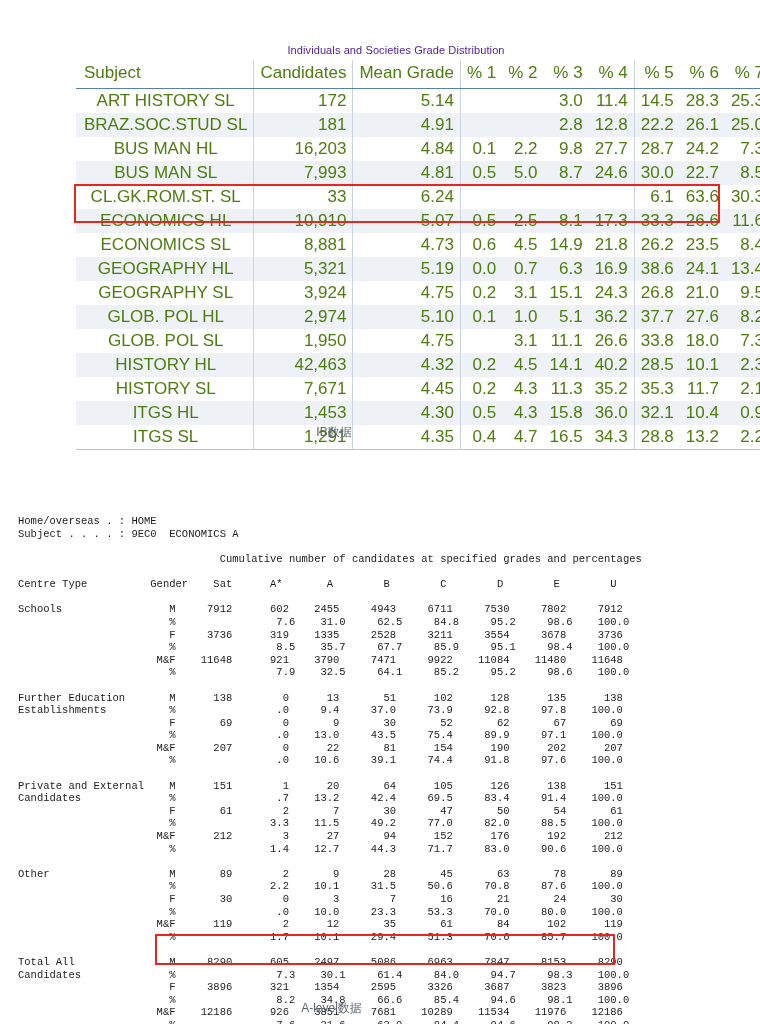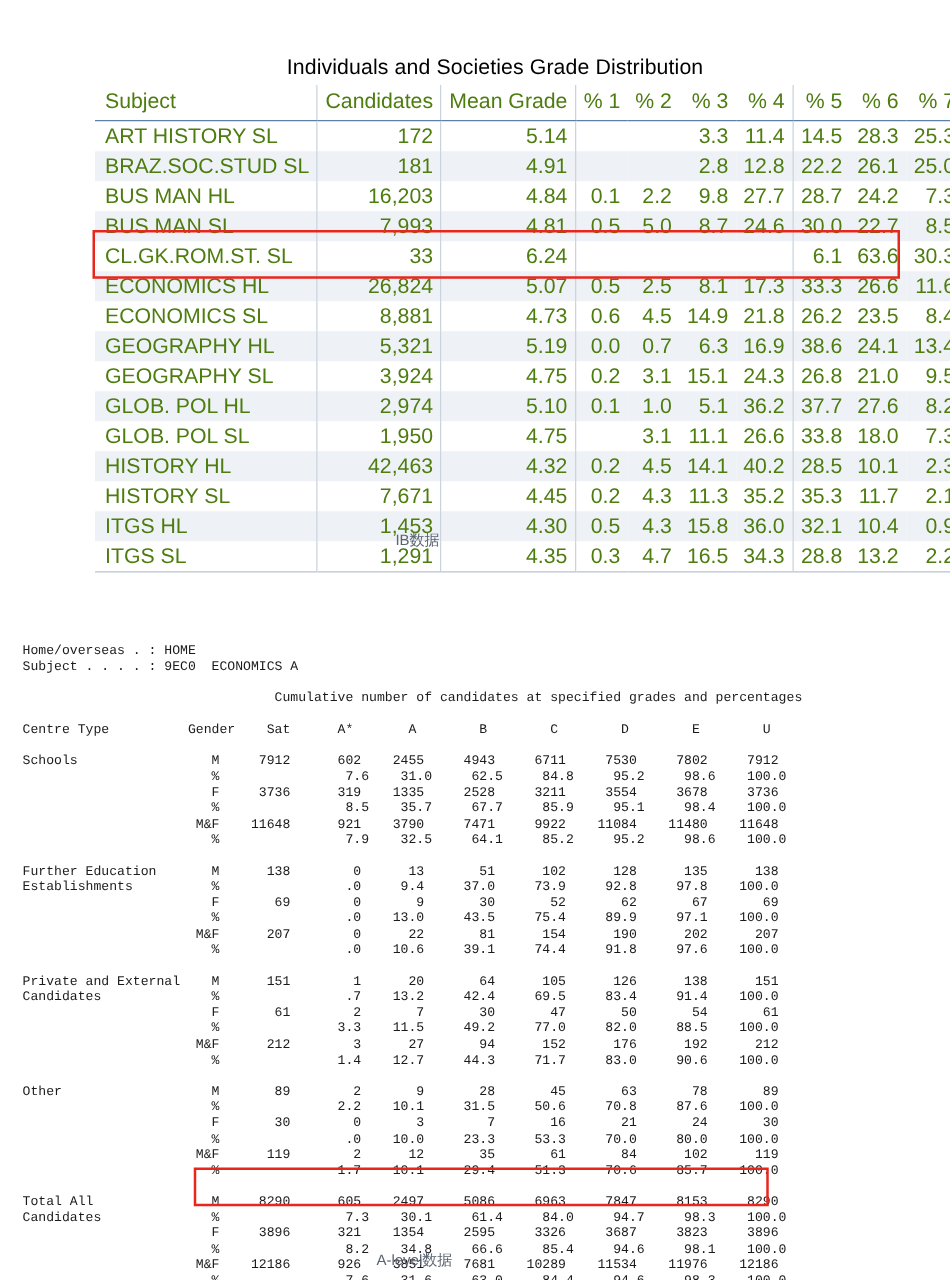--- a/index.html
+++ b/index.html
@@ -18,22 +18,22 @@
 
   
   #ib-block {
     position: absolute;
     left: 76px;
     top: 44px;
     width: 640px;
   }
   #ib-title {
     text-align: center;
-    font-size: 17px;
-    color: #000000;
+    font-size: 11px;
+    color: #4c1d95;
     margin-bottom: 4px;
     letter-spacing: .1px;
   }
   table.ib {
     border-collapse: collapse;
     width: 640px;
     font-size: 17px;
     color: #4d7c0f;
   }
   table.ib th {
@@ -47,21 +47,21 @@
     text-align: left;
     padding-left: 8px;
   }
   table.ib td {
     padding: 2px 6px;
     text-align: right;
     white-space: nowrap;
     height: 17px;
   }
   table.ib td.subject {
-    text-align: left;
+    text-align: center;
     padding-left: 8px;
   }
   table.ib tr.alt td {
     background: #eef2f6;
   }
   table.ib tr:last-child td {
     border-bottom: 1.2px solid #b8c4d0;
   }
   .col-sep {
     border-left: 1px solid #c9d4de;
@@ -145,21 +145,21 @@
         <th>% 7</th>
       </tr>
     </thead>
     <tbody id="ib-body">
         <tr>
           <td class="subject">ART HISTORY SL</td>
           <td class="col-sep">172</td>
           <td class="col-sep">5.14</td>
           <td class="col-sep"></td>
           <td></td>
-          <td>3.3</td>
+          <td>3.0</td>
           <td>11.4</td>
           <td class="col-sep">14.5</td>
           <td>28.3</td>
           <td>25.3</td>
           <td>17.5</td>
         </tr>
         <tr class="alt">
           <td class="subject">BRAZ.SOC.STUD SL</td>
           <td class="col-sep">181</td>
           <td class="col-sep">4.91</td>
@@ -206,21 +206,21 @@
           <td></td>
           <td></td>
           <td></td>
           <td class="col-sep">6.1</td>
           <td>63.6</td>
           <td>30.3</td>
           <td></td>
         </tr>
         <tr class="alt">
           <td class="subject">ECONOMICS HL</td>
-          <td class="col-sep">26,824</td>
+          <td class="col-sep">10,910</td>
           <td class="col-sep">5.07</td>
           <td class="col-sep">0.5</td>
           <td>2.5</td>
           <td>8.1</td>
           <td>17.3</td>
           <td class="col-sep">33.3</td>
           <td>26.6</td>
           <td>11.6</td>
           <td></td>
         </tr>
@@ -325,21 +325,21 @@
           <td>36.0</td>
           <td class="col-sep">32.1</td>
           <td>10.4</td>
           <td>0.9</td>
           <td></td>
         </tr>
         <tr>
           <td class="subject">ITGS SL</td>
           <td class="col-sep">1,291</td>
           <td class="col-sep">4.35</td>
-          <td class="col-sep">0.3</td>
+          <td class="col-sep">0.4</td>
           <td>4.7</td>
           <td>16.5</td>
           <td>34.3</td>
           <td class="col-sep">28.8</td>
           <td>13.2</td>
           <td>2.2</td>
           <td></td>
         </tr>
       </tbody>
   </table>

